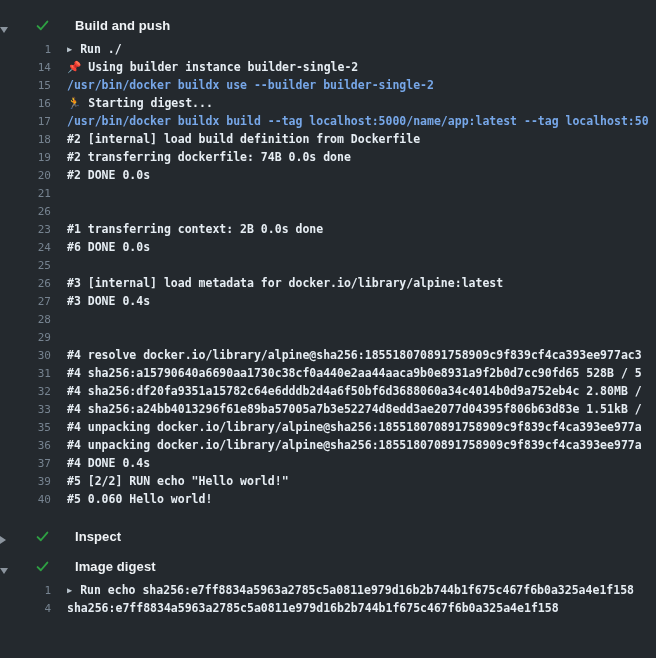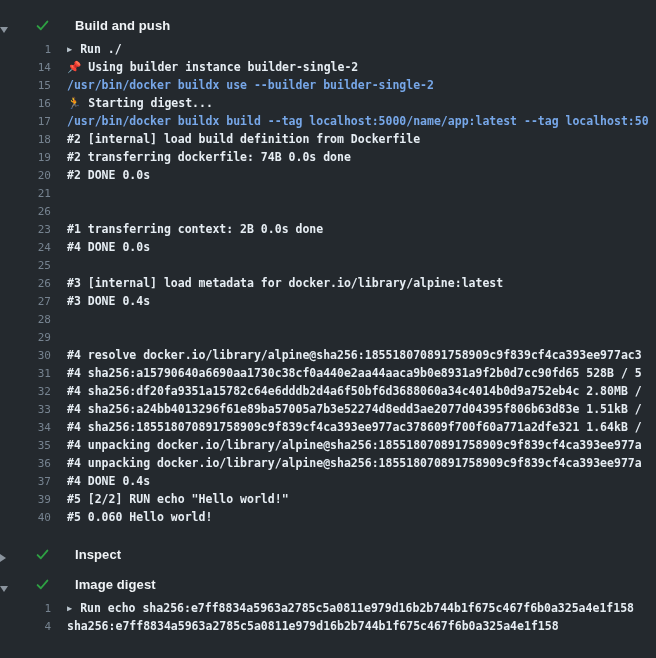--- a/index.html
+++ b/index.html
@@ -133,21 +133,21 @@
         </div>
         <div class="log-line">
           <span class="ln">26</span>
         </div>
         <div class="log-line">
           <span class="ln">23</span>
           <span class="lt"><span>#1 transferring context: 2B 0.0s done</span></span>
         </div>
         <div class="log-line">
           <span class="ln">24</span>
-          <span class="lt"><span>#4 DONE 0.0s</span></span>
+          <span class="lt"><span>#6 DONE 0.0s</span></span>
         </div>
         <div class="log-line">
           <span class="ln">25</span>
           <span class="lt"><span></span></span>
         </div>
         <div class="log-line">
           <span class="ln">26</span>
           <span class="lt"><span>#3 [internal] load metadata for docker.io/library/alpine:latest</span></span>
         </div>
         <div class="log-line">
@@ -169,24 +169,20 @@
           <span class="ln">31</span>
           <span class="lt"><span>#4 sha256:a15790640a6690aa1730c38cf0a440e2aa44aaca9b0e8931a9f2b0d7cc90fd65 528B / 5</span></span>
         </div>
         <div class="log-line">
           <span class="ln">32</span>
           <span class="lt"><span>#4 sha256:df20fa9351a15782c64e6dddb2d4a6f50bf6d3688060a34c4014b0d9a752eb4c 2.80MB /</span></span>
         </div>
         <div class="log-line">
           <span class="ln">33</span>
           <span class="lt"><span>#4 sha256:a24bb4013296f61e89ba57005a7b3e52274d8edd3ae2077d04395f806b63d83e 1.51kB /</span></span>
-        </div>
-        <div class="log-line">
-          <span class="ln">34</span>
-          <span class="lt"><span>#4 sha256:185518070891758909c9f839cf4ca393ee977ac378609f700f60a771a2dfe321 1.64kB /</span></span>
         </div>
         <div class="log-line">
           <span class="ln">35</span>
           <span class="lt"><span>#4 unpacking docker.io/library/alpine@sha256:185518070891758909c9f839cf4ca393ee977a</span></span>
         </div>
         <div class="log-line">
           <span class="ln">36</span>
           <span class="lt"><span>#4 unpacking docker.io/library/alpine@sha256:185518070891758909c9f839cf4ca393ee977a</span></span>
         </div>
         <div class="log-line">

